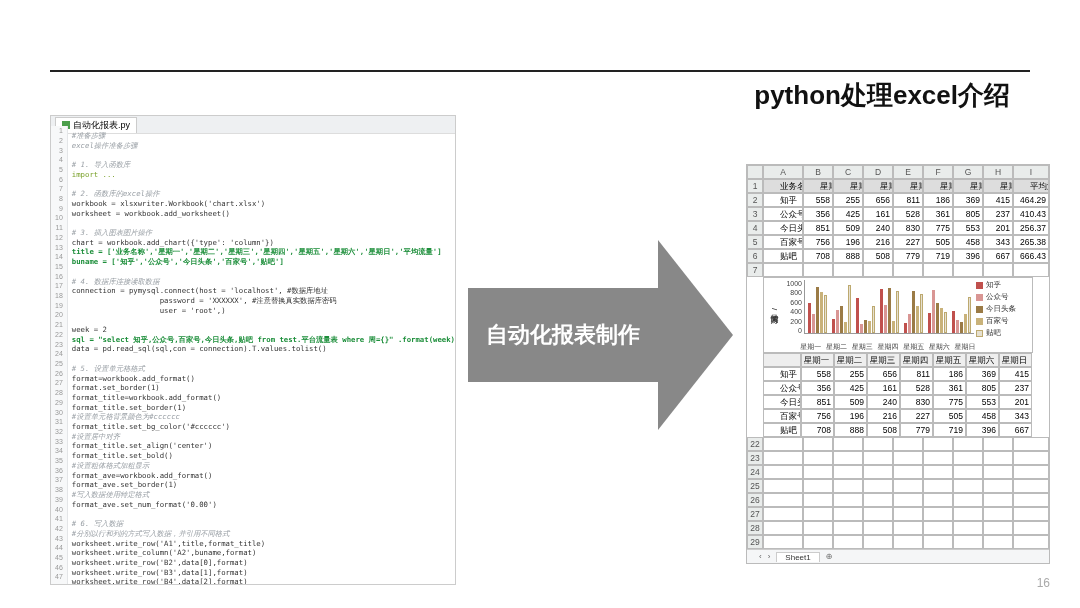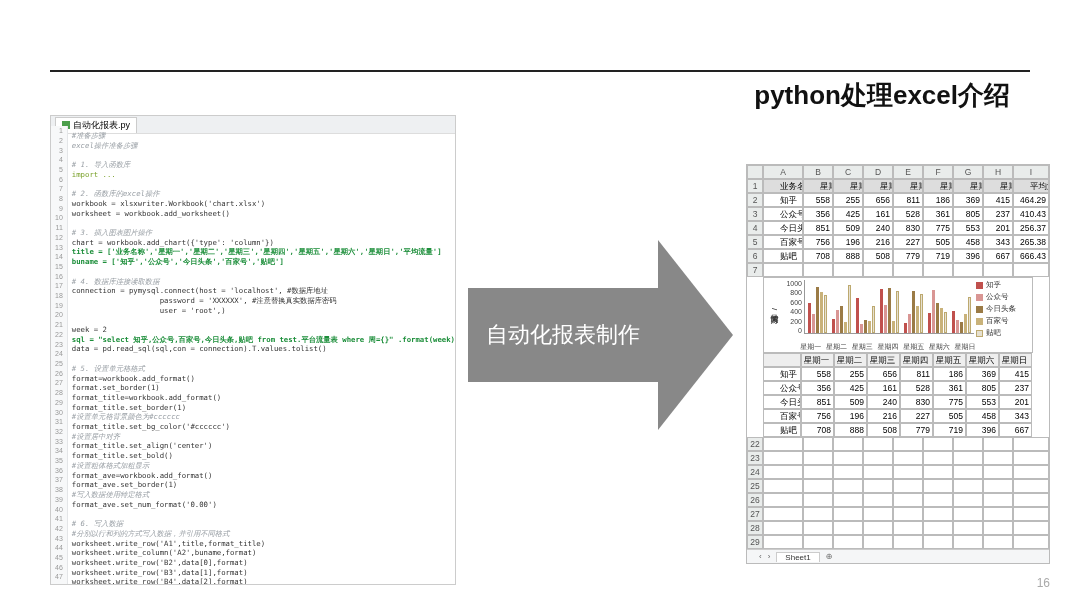--- a/index.html
+++ b/index.html
@@ -19,21 +19,21 @@
   .code-body { display:flex; height: calc(100% - 18px); align-items: center; }
   .gutter { width: 26px; background: #f7f8f9; border-right:1px solid #e4e6e8; font-size:7px; color:#999; text-align:right; padding-right:4px; line-height: 9.7px; }
   .lines { flex:1; font-family: Consolas, monospace; font-size: 7.3px; line-height: 9.7px; padding-left: 4px; white-space: pre; }
   .ln { display:block; }
   .cmt { color:#9aa0a6; font-style:italic; }
   .kw  { color:#7aa12a; }
   .str { color:#1c8e3a; font-weight:600; }
   .id  { color:#333; }
 
   
-  .arrow { position: absolute; left: 468px; top: 240px; display:flex; align-items:center; }
+  .arrow { position: absolute; left: 468px; top: 240px; display:flex; align-items:center;font-weight:bold; }
   .arrow .shaft { width: 190px; height: 94px; background:#888; color:#fff; font-size:22px; display:flex; align-items:center; justify-content:center; }
   .arrow .head { width:0; height:0; border-top:95px solid transparent; border-bottom:95px solid transparent; border-left:75px solid #888; }
 
   
   .excel { position: absolute; left: 746px; top: 164px; width: 304px; border:1px solid #bbb; background:#fff; font-size:8.5px; }
   .xl-row { display:flex; }
   .xl-h, .xl-c, .xl-rh { border:0.5px solid #bbb; overflow:hidden; white-space:nowrap; height:14px; line-height:13px; }
   .xl-h { background:#e9eceb; text-align:center; color:#555; }
   .xl-rh { background:#e9eceb; text-align:center; color:#555; width:16px; flex:0 0 16px; }
   .xl-c { text-align:right; padding-right:2px; }

